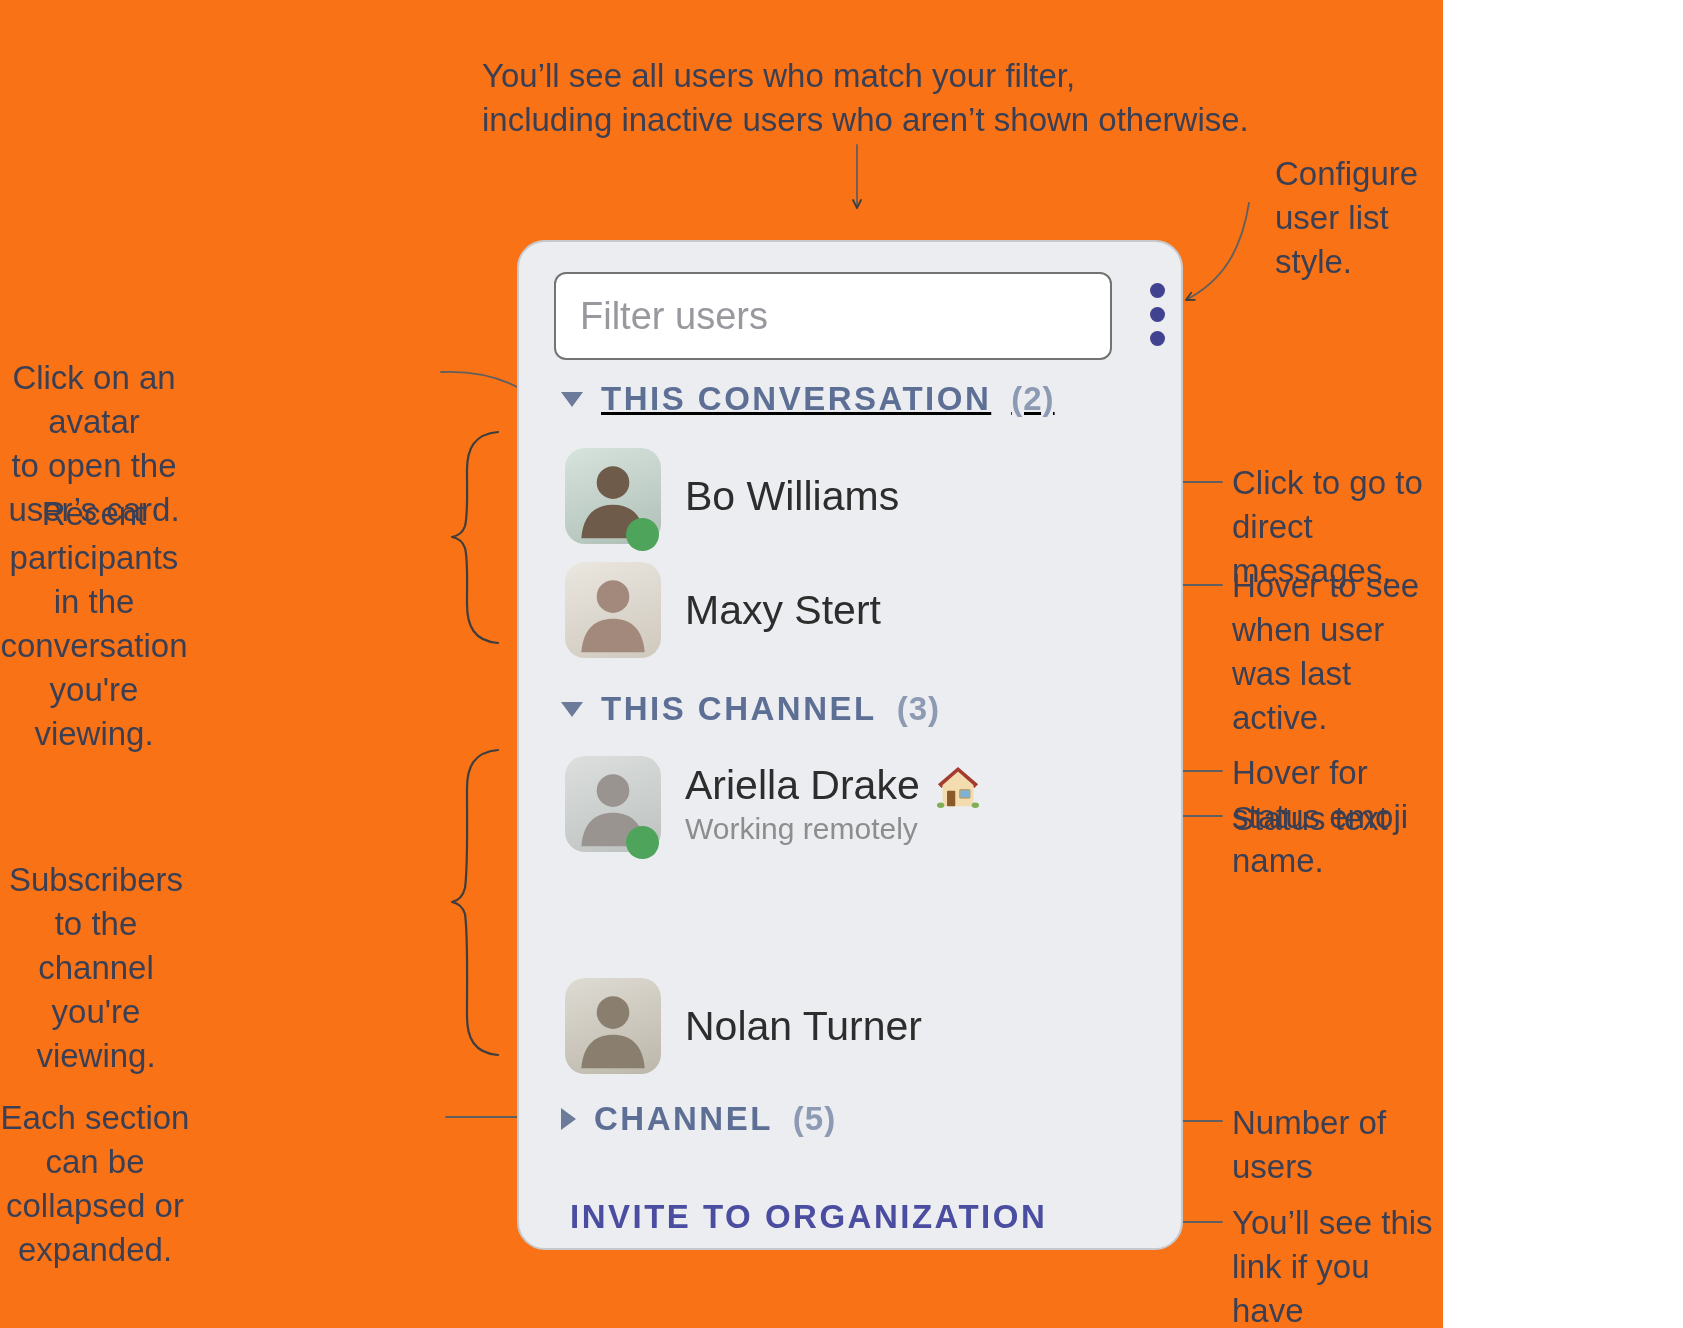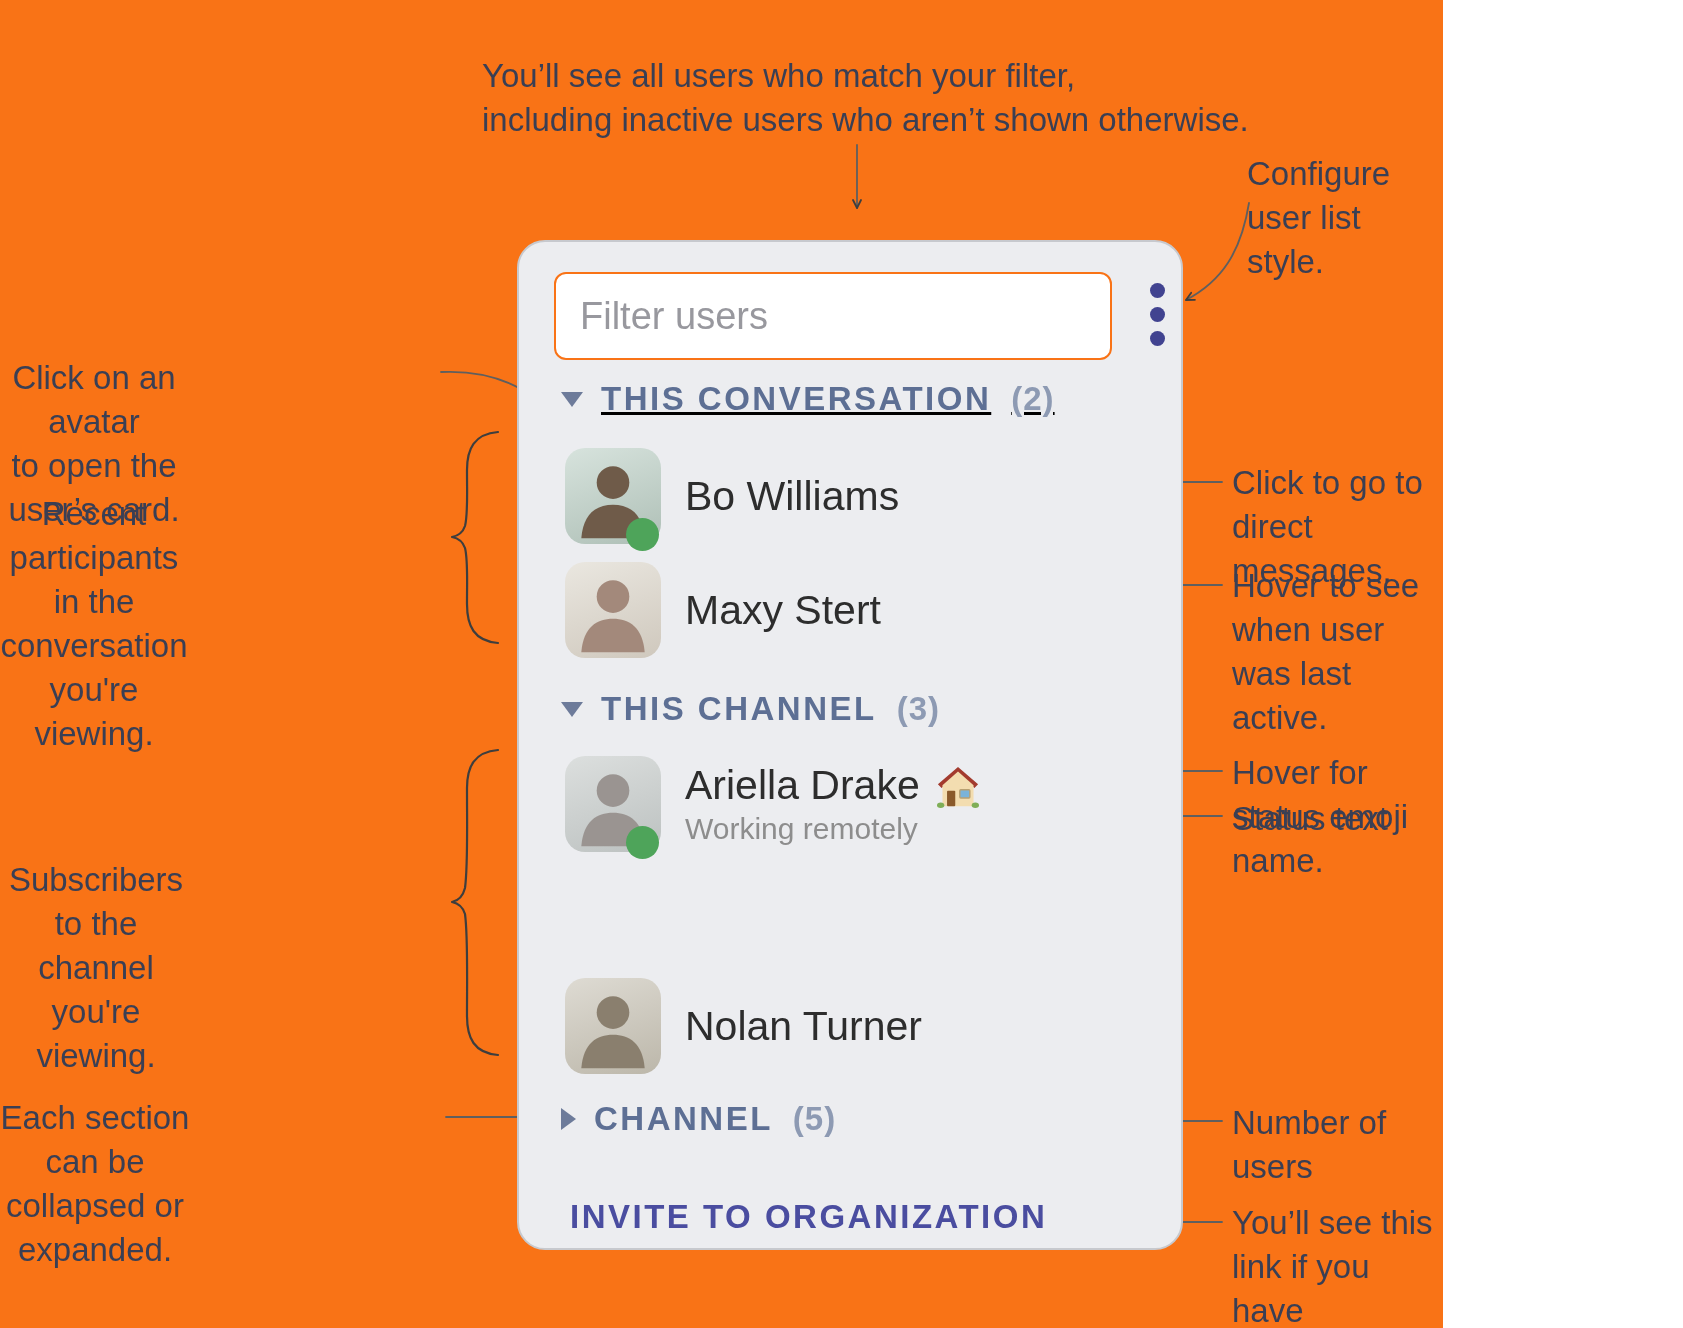--- a/index.html
+++ b/index.html
@@ -6,21 +6,21 @@
   .stage{position:relative;width:1443px;height:1328px;background:#f97316;overflow:hidden;
          font-family:"Liberation Sans","DejaVu Sans",sans-serif;}
   
   .overlay{position:absolute;left:0;top:0;width:1683px;height:1328px;pointer-events:none;}
   .ann{position:absolute;font-size:33px;line-height:44px;color:#3a3f54;white-space:pre-line;}
   .ann.ra{text-align:center;}
   
   .panel{position:absolute;left:517px;top:240px;width:666px;height:1010px;
          background:#ecedf0;border:2px solid #c7c9ce;border-radius:28px;box-sizing:border-box;}
   .filter{position:absolute;left:35px;top:30px;width:558px;height:88px;box-sizing:border-box;
-          border:2px solid #f97316;border-radius:12px;background:#ffffff;
+          border:2px solid #737373;border-radius:12px;background:#ffffff;
           font-family:"Liberation Sans","DejaVu Sans",sans-serif;
           font-size:38px;color:#333;padding:0 24px;outline:none;}
   .filter::placeholder{color:#98989e;}
   .menu-btn{position:absolute;left:620px;top:40px;width:36px;height:64px;background:none;border:none;
             cursor:pointer;display:flex;flex-direction:column;align-items:center;justify-content:center;gap:9px;padding:0;}
   .menu-btn .dot{width:15px;height:15px;border-radius:50%;background:#414390;}
   .sec-header{position:absolute;left:42px;display:flex;align-items:center;gap:18px;cursor:pointer;}
   .sec-label{font-size:33px;font-weight:700;letter-spacing:2.5px;color:#5d6f94;}
   .sec-count{font-size:33px;font-weight:700;letter-spacing:1px;color:#8d9ab3;margin-left:2px;}
   .tri-down{width:0;height:0;border-left:11px solid transparent;border-right:11px solid transparent;
@@ -82,21 +82,21 @@
                C467,626 474,641 498,643"></path>
 
       <path d="M498,750 C474,752 467,767 467,788 C467,828 468,866 465,888
                Q462,900 452,902 Q462,904 465,914 C468,936 467,976 467,1016
                C467,1038 474,1053 498,1055"></path>
     </g>
   </svg>
 
   <div class="ann" style="left:482px;top:54px;">You’ll see all users who match your filter,
 including inactive users who aren’t shown otherwise.</div>
-  <div class="ann" style="left:1247px;top:152px;">Configure user list style.</div>
+  <div class="ann" style="left:1275px;top:152px;">Configure user list style.</div>
   <div class="ann ra" style="right:1255px;top:356px;">Click on an avatar
 to open the user’s card.</div>
   <div class="ann ra" style="right:1255px;top:492px;">Recent participants in the
 conversation you're viewing.</div>
   <div class="ann ra" style="right:1251px;top:858px;">Subscribers to the
 channel you're viewing.</div>
   <div class="ann ra" style="right:1253px;top:1096px;">Each section can be
 collapsed or expanded.</div>
   <div class="ann" style="left:1232px;top:461px;">Click to go to direct messages.</div>
   <div class="ann" style="left:1232px;top:564px;">Hover to see when user

